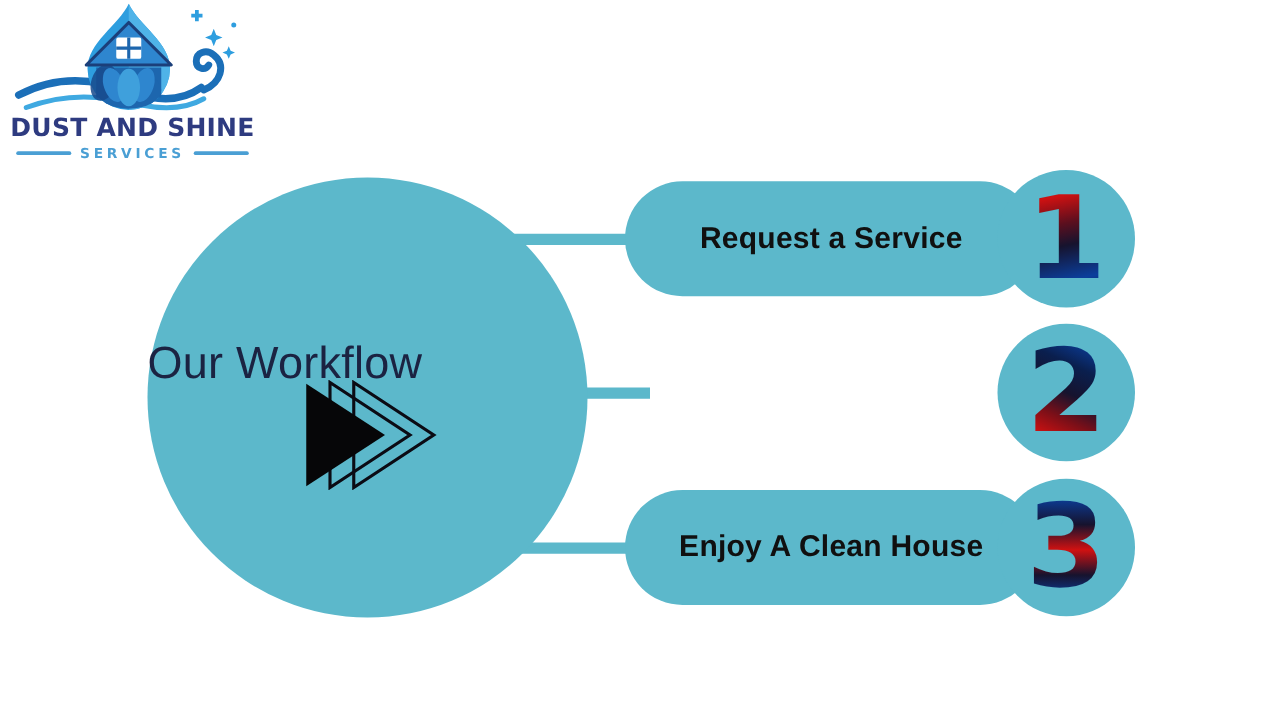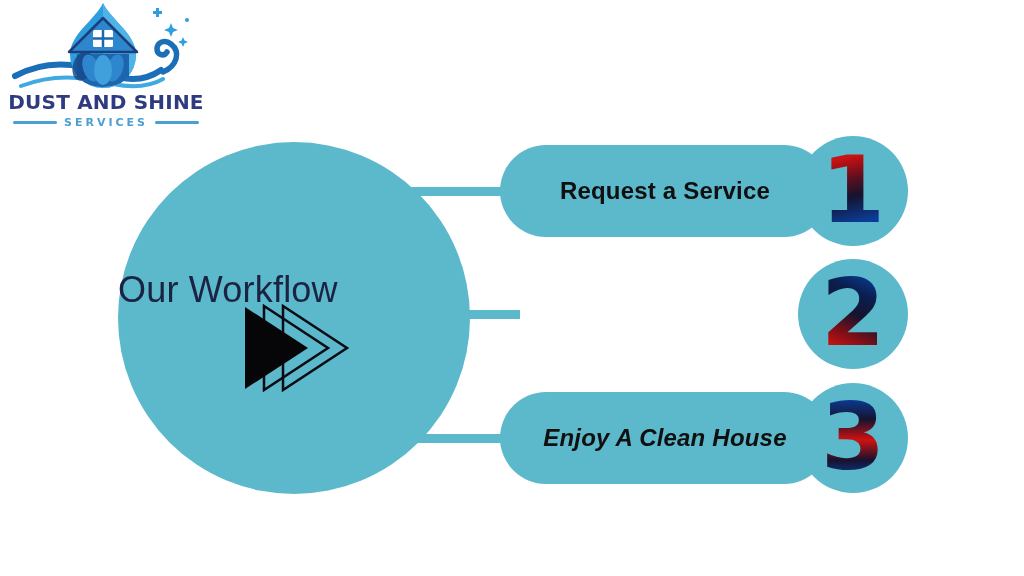--- a/index.html
+++ b/index.html
@@ -48,21 +48,21 @@
   .c3{left:406px;top:434px;width:114px;}
 
   
   .pill{
     position:absolute;left:500px;width:330px;height:92px;border-radius:46px;
     background:var(--teal);display:flex;align-items:center;justify-content:center;
   }
   .pill .step-label{
     font-weight:bold;font-size:24px;color:var(--step-label);letter-spacing:.2px;white-space:nowrap;
   }
-  .p1{top:145px;} .p2{top:268px;} .p3{top:392px;font-style:italic;}
+  .p1{top:145px;} .p2{top:268px;} .p3{top:392px;}
 
   .numcircle{
     position:absolute;left:798px;width:110px;height:110px;border-radius:50%;
     background:var(--teal);display:flex;align-items:center;justify-content:center;
   }
   .n1{top:136px;} .n2{top:259px;} .n3{top:383px;}
   .num{
     font-family:"DejaVu Sans",sans-serif;font-weight:bold;font-size:92px;line-height:1;
     -webkit-background-clip:text;background-clip:text;color:transparent;
   }

